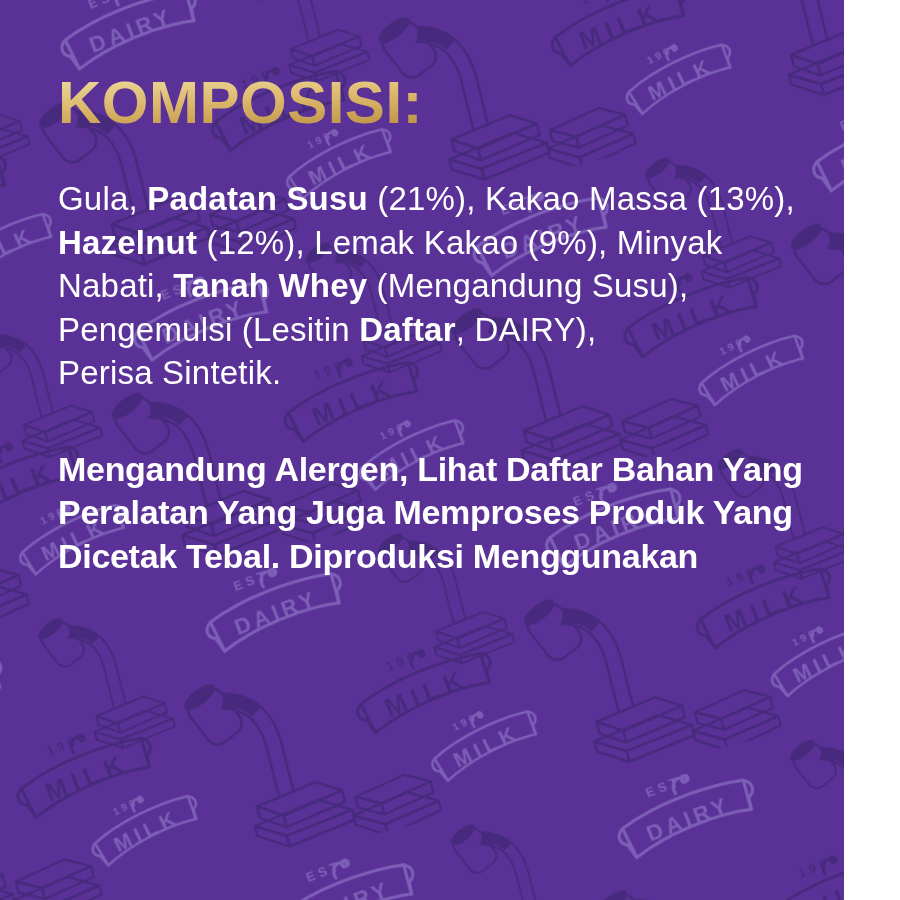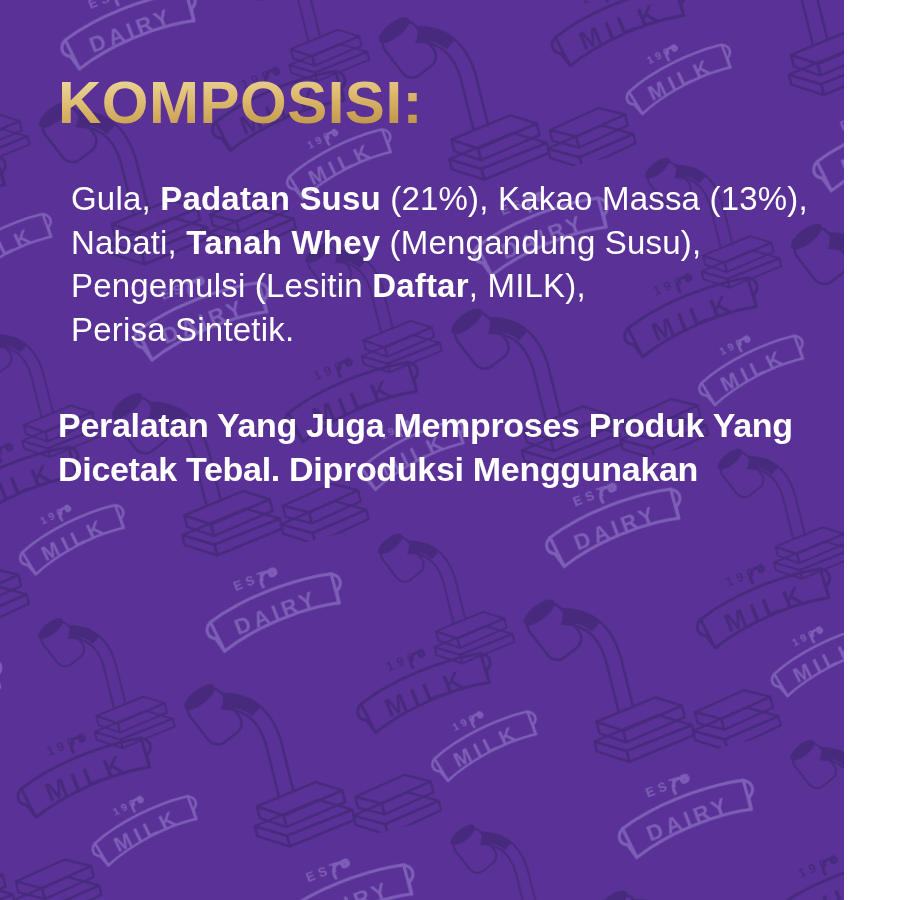--- a/index.html
+++ b/index.html
@@ -23,21 +23,21 @@
   .ptxt.big.dairy{font-size:22px;letter-spacing:4px;}
   .ptxt.small{font-size:13px;letter-spacing:4px;}
 
   .content{position:absolute;left:58px;top:70px;width:822px;}
   .title-svg{display:block;}
   .title-text{font-family:"Liberation Sans",sans-serif;font-weight:700;
               font-size:60px;letter-spacing:0.5px;}
 
   .para{margin:0;color:var(--text-color);}
   .ingredients{margin-top:35px;font-size:33px;line-height:43.5px;font-weight:400;
-               letter-spacing:0.2px;margin-left:13px;}
+               letter-spacing:0.2px;}
   .allergen{margin-top:53px;font-size:34px;line-height:43.5px;font-weight:700;
             letter-spacing:-0.3px;}
   .tline{display:block;white-space:nowrap;}
   .b{font-weight:700;}
   .r{font-weight:inherit;}
 </style>
 </head>
 <body>
 
 <div class="canvas">
@@ -110,23 +110,25 @@
           <stop offset="0" style="stop-color:var(--gold-light)"></stop>
           <stop offset="0.55" style="stop-color:var(--gold-mid)"></stop>
           <stop offset="1" style="stop-color:var(--gold-dark)"></stop>
         </linearGradient>
       </defs>
       <text x="0" y="53" class="title-text" fill="url(#goldgrad)">KOMPOSISI:</text>
     </svg>
 
     <p class="para ingredients">
         <span class="tline"><span class="r">Gula, </span><span class="b">Padatan Susu</span><span class="r"> (21%), Kakao Massa (13%),</span></span>
+        <span class="tline"><span class="b">Hazelnut</span><span class="r"> (12%), Lemak Kakao (9%), Minyak</span></span>
         <span class="tline"><span class="r">Nabati, </span><span class="b">Tanah Whey</span><span class="r"> (Mengandung Susu),</span></span>
-        <span class="tline"><span class="r">Pengemulsi (Lesitin </span><span class="b">Daftar</span><span class="r">, MILK),</span></span>
+        <span class="tline"><span class="r">Pengemulsi (Lesitin </span><span class="b">Daftar</span><span class="r">, DAIRY),</span></span>
         <span class="tline"><span class="r">Perisa Sintetik.</span></span>
       </p>
 
     <p class="para allergen">
+        <span class="tline"><span class="r">Mengandung Alergen, Lihat Daftar Bahan Yang</span></span>
         <span class="tline"><span class="r">Peralatan Yang Juga Memproses Produk Yang</span></span>
         <span class="tline"><span class="r">Dicetak Tebal. Diproduksi Menggunakan</span></span>
       </p>
   </div>
 </div>
 
 </body></html>

